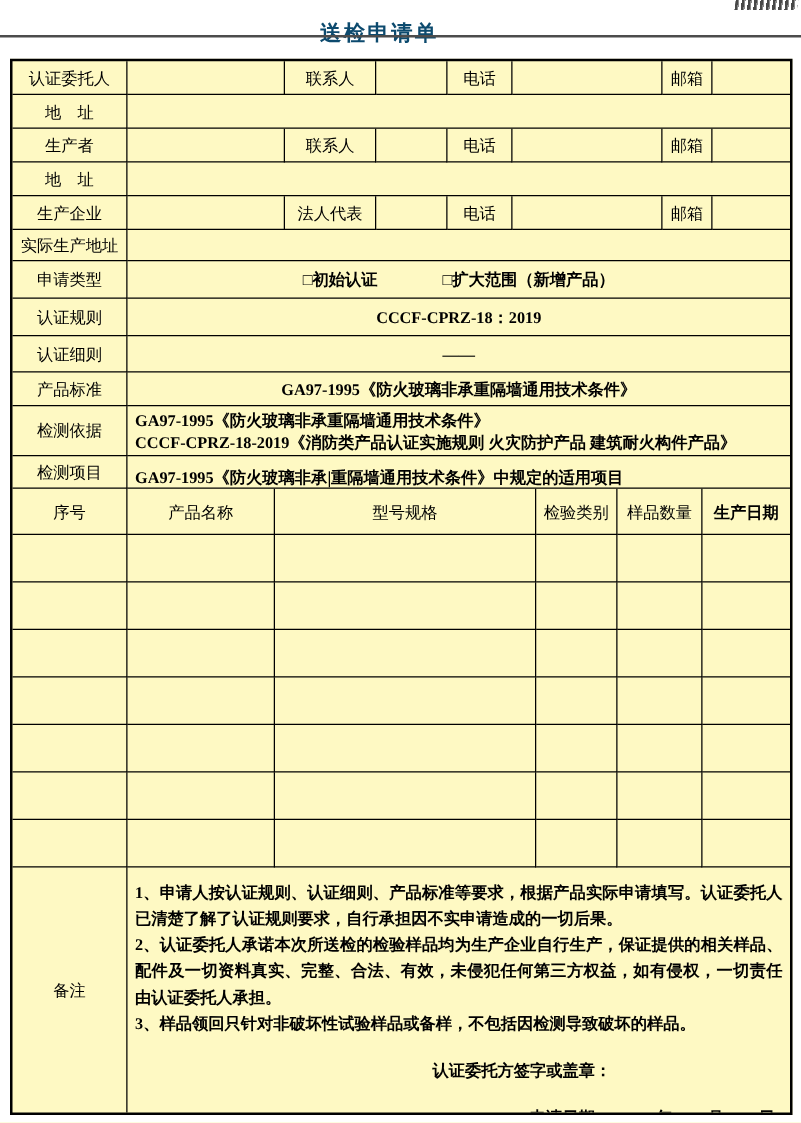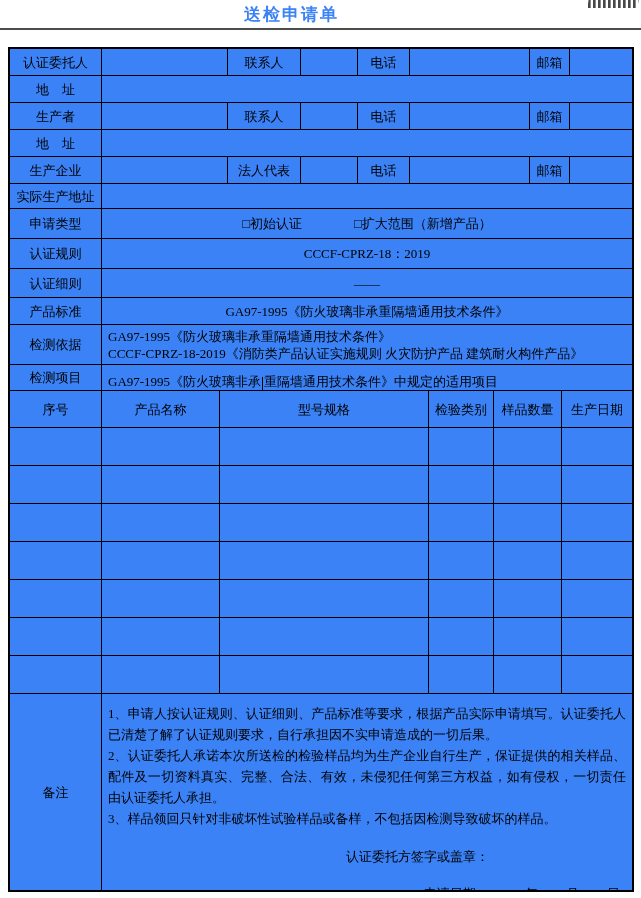--- a/index.html
+++ b/index.html
@@ -5,37 +5,37 @@
   html,body{margin:0;padding:0;}
   body{
     width:641px;height:898px;background:#ffffff;position:relative;
     font-family:"Liberation Serif", serif;color:#000;
   }
   *{box-sizing:border-box;}
   
   .doc-title{
     position:absolute;top:3px;left:0;width:583px;text-align:center;
     font-family:"Liberation Sans", sans-serif;
-    font-size:17px;font-weight:bold;color:#3b82f6;letter-spacing:2px;margin:0;
+    font-size:17px;font-weight:bold;color:#0c4a6e;letter-spacing:2px;margin:12px;
   }
   .header-rule{position:absolute;top:28px;left:0;width:641px;height:2px;background:#4c4c4c;}
   .corner-artifact{
     position:absolute;top:0;right:3px;width:50px;height:8px;opacity:.8;
     background:repeating-linear-gradient(90deg,#1a1a1a 0 2px,#6b6b6b 2px 3px,rgba(255,255,255,0) 3px 5px);
     transform:skewX(-8deg);
   }
   
-  .form{position:absolute;left:8px;top:47px;width:626px;border:2px solid #000;background:#3b82f6;}
+  .form{position:absolute;left:8px;top:47px;width:626px;border:2px solid #000;background:#fef9c3;}
   .row{display:flex;width:100%;}
   .cell{
     border-right:1px solid #000;border-bottom:1px solid #000;
     display:flex;align-items:center;justify-content:center;
     font-size:13px;line-height:17px;text-align:center;overflow:hidden;
   }
-  .row .cell:last-child{border-right:none;}
+  .row .cell:last-child{border-right:none;font-weight:bold;}
   .form .row:last-child .cell{border-bottom:none;}
   .left{justify-content:flex-start;text-align:left;padding-left:6px;padding-right:4px;align-items:flex-end;}
   .col{flex-direction:column;align-items:flex-start;justify-content:center;}
   
   .h27{height:27px;} .h25{height:25px;} .h30{height:30px;} .h29{height:29px;}
   .h40{height:40px;} .h26{height:26px;} .h37{height:37px;} .h38{height:38px;}
   .hrem{height:196px;}
   
   .cA1{width:92px;} .cA2{width:126px;} .cA3{width:73px;} .cA4{width:57px;}
   .cA5{width:52px;} .cA6{width:120px;} .cA7{width:40px;} .cA8{width:62px;}

